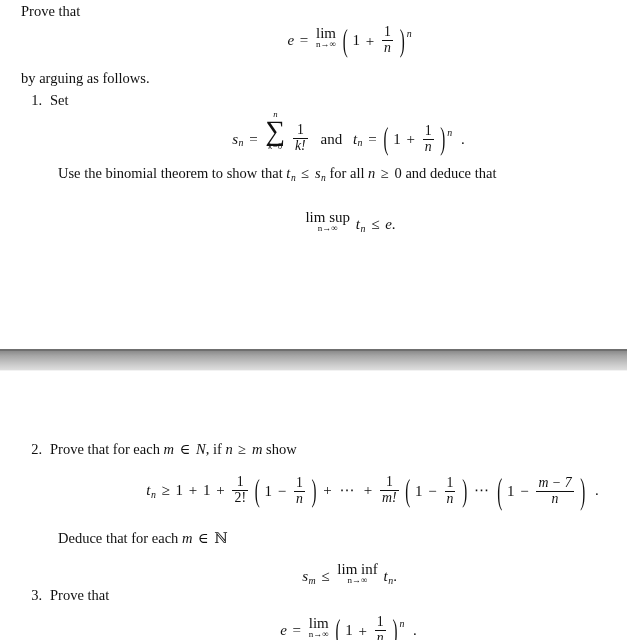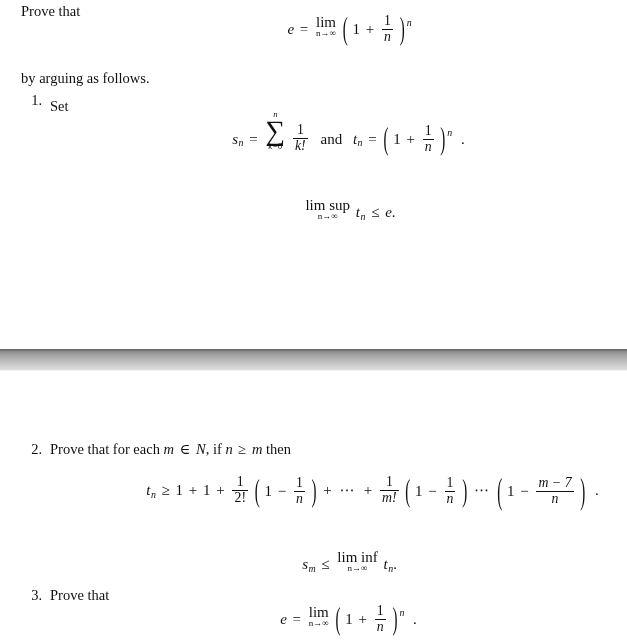--- a/index.html
+++ b/index.html
@@ -87,21 +87,21 @@
   }
 
   
   .limop {
     display: inline-block;
     text-align: center;
     vertical-align: -0.15em;
     line-height: 1.0;
     margin: 0 2px;
   }
-  .limop .lim-main { display: block; font-style: normal; }
+  .limop .lim-main { display: block; font-style: normal; margin-top: 12px; }
   .limop .lim-sub {
     display: block;
     font-size: 0.6em;
     font-style: normal;
     margin-top: -1px;
   }
 
   
   .bigparen {
     display: inline-block;
@@ -181,21 +181,21 @@
           <span class="den mi">n</span>
         </span>
         <span class="bigparen">)</span><sup class="mp">n</sup>
       </span>
     </span>
   </div>
 
   <div class="para follows-text">by arguing as follows.</div>
 
   <div class="item-num" style="left:18px; top:92px;">1.</div>
-  <div class="item-body" style="left:50px; top:98px;">Set</div>
+  <div class="item-body" style="left:50px; top:92px;">Set</div>
 
   <div class="display-math" style="top:110px;">
     <span class="math">
       <span class="mi">s</span><sub class="ms">n</sub>
       <span class="mo">=</span>
       <span class="sumop">
         <span class="sum-top">n</span>
         <span class="sum-glyph">∑</span>
         <span class="sum-bot">k=0</span>
       </span>
@@ -213,20 +213,35 @@
         <span class="frac">
           <span class="num">1</span>
           <span class="den mi">n</span>
         </span>
         <span class="bigparen">)</span><sup class="mp">n</sup>
       </span>
       <span class="sp-sm"></span><span class="mo">.</span>
     </span>
   </div>
 
+  <div class="item-body" style="left:58px; top:165px;">
+    <span>Use the binomial theorem to show that</span>
+    <span class="math">
+      <span class="mi">t</span><sub class="ms">n</sub>
+      <span class="mo">≤</span>
+      <span class="mi">s</span><sub class="ms">n</sub>
+    </span>
+    <span>for all</span>
+    <span class="math">
+      <span class="mi">n</span>
+      <span class="mo">≥</span>
+      <span class="mn">0</span>
+    </span>
+    <span>and deduce that</span>
+  </div>
 
   <div class="display-math" style="top:198px;">
     <span class="math">
       <span class="limop">
         <span class="lim-main">lim sup</span>
         <span class="lim-sub">n→∞</span>
       </span>
       <span class="mi">t</span><sub class="ms">n</sub>
       <span class="mo">≤</span>
       <span class="mi">e</span><span class="mo" style="padding:0">.</span>
@@ -245,21 +260,21 @@
     <span class="math">
       <span class="mi">m</span>
       <span class="mo">∈</span>
       <span class="mi">N</span></span><span>,</span>
     <span>if</span>
     <span class="math">
       <span class="mi">n</span>
       <span class="mo">≥</span>
       <span class="mi">m</span>
     </span>
-    <span>then</span>
+    <span>show</span>
   </div>
 
   <div class="display-math" style="top:475px;margin-left:24px;">
     <span class="math">
       <span class="mi">t</span><sub class="ms">n</sub>
       <span class="mo">≥</span>
       <span class="mn">1</span>
       <span class="mo">+</span>
       <span class="mn">1</span>
       <span class="mo">+</span>
@@ -302,20 +317,28 @@
         <span class="frac">
           <span class="num mi">m − 7</span>
           <span class="den mi">n</span>
         </span>
         <span class="bigparen bigparen-tall">)</span>
       </span>
       <span class="sp-sm"></span><span class="mo">.</span>
     </span>
   </div>
 
+  <div class="item-body" style="left:58px; top:530px;">
+    <span>Deduce that for each</span>
+    <span class="math">
+      <span class="mi">m</span>
+      <span class="mo">∈</span>
+      <span class="bb">ℕ</span>
+    </span>
+  </div>
 
   <div class="display-math" style="top:550px;">
     <span class="math">
       <span class="mi">s</span><sub class="ms">m</sub>
       <span class="mo">≤</span>
       <span class="limop">
         <span class="lim-main">lim inf</span>
         <span class="lim-sub">n→∞</span>
       </span>
       <span class="mi">t</span><sub class="ms">n</sub><span class="mo" style="padding:0">.</span>

